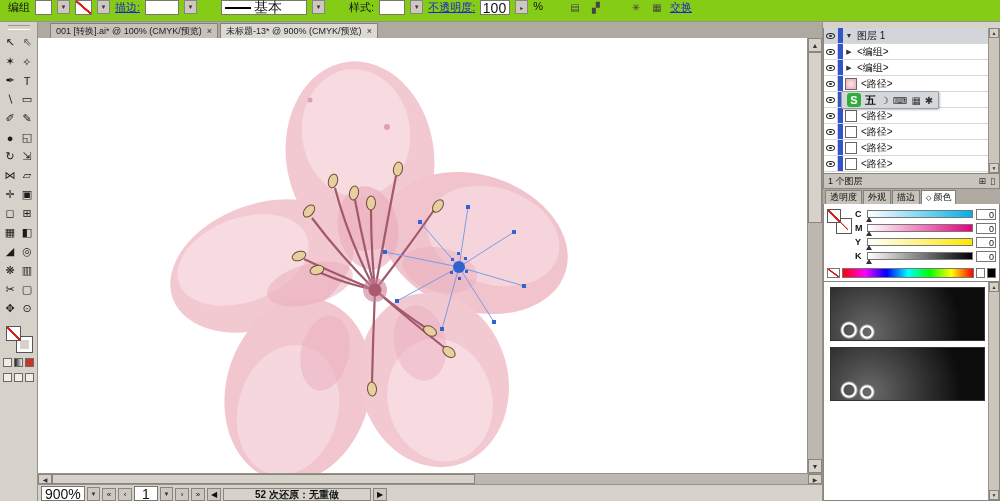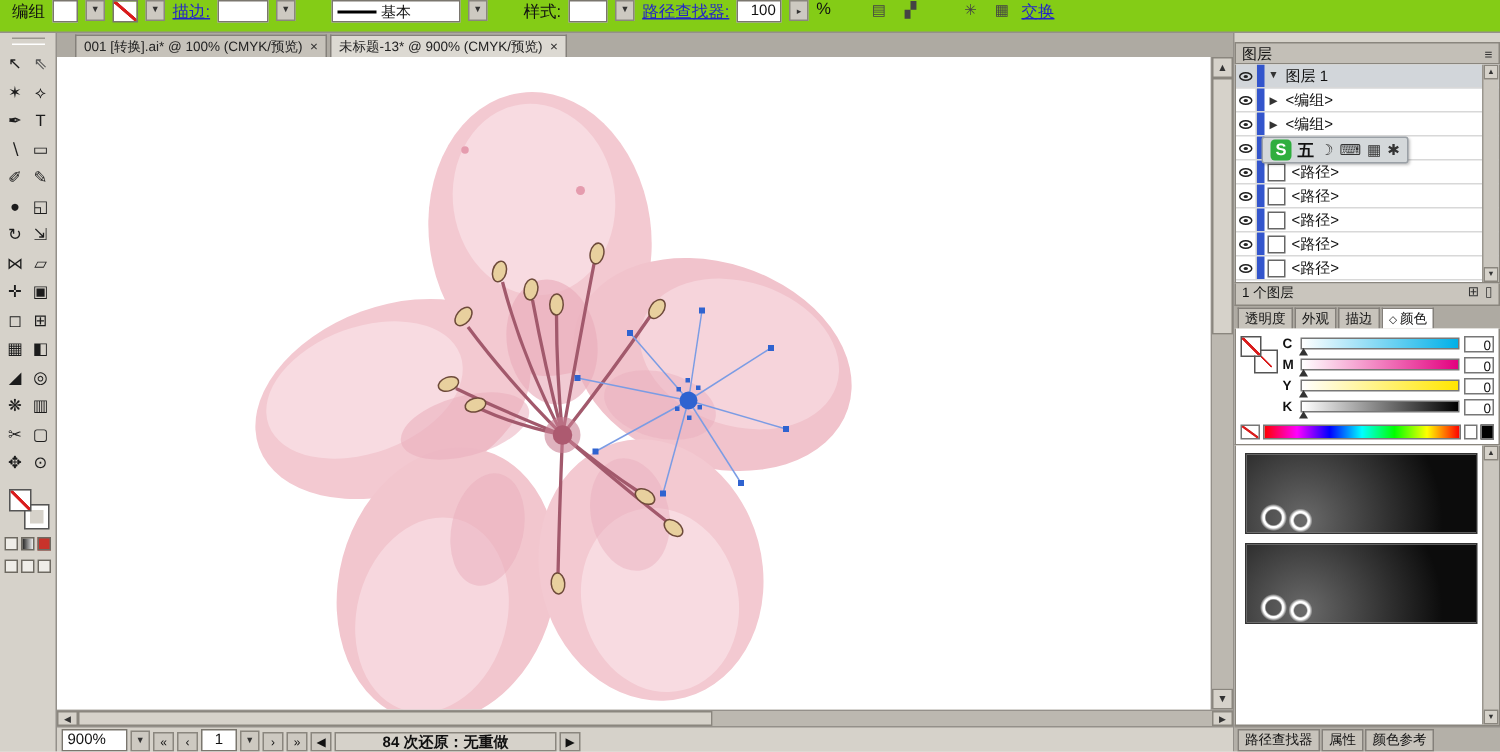--- a/index.html
+++ b/index.html
@@ -4,21 +4,21 @@
 <style>
   *{margin:0;padding:0;box-sizing:border-box;font-family:"Liberation Sans","DejaVu Sans",sans-serif;}
   html,body{width:1000px;height:501px;overflow:hidden;background:#d6d2ca;}
   #app{width:1000px;height:501px;display:flex;flex-direction:column;font-size:11px;color:#111;}
 
   
   .controlbar{height:22px;background:#84cc16;border-bottom:1px solid #94908a;display:flex;gap:5px;padding:0 8px;flex:none;}
   .cb-label{font-size:11px;}
   .link{color:#2323cc;text-decoration:underline;font-size:11px;cursor:pointer;}
   .ddbtn{width:13px;height:14px;background:#cdc9c1;border:1px solid #8a867e;font-size:6px;display:inline-flex;align-items:center;justify-content:center;color:#333;flex:none;}
-  .inputbox{background:#fff;border:1px solid #7a766e;height:15px;display:inline-flex;align-items:center;padding:0 3px;font-size:10px;gap:3px;}
+  .inputbox{background:#fff;border:1px solid #7a766e;height:15px;display:inline-flex;align-items:center;padding:0 3px;font-size:14px;gap:3px;}
   .swatchbox{width:17px;height:15px;border:1px solid #7a766e;background:#fff;position:relative;display:inline-block;}
   .redslash{background:linear-gradient(to top right,#fff 44%,#d91c1c 46%,#d91c1c 55%,#fff 57%);}
   .cb-icon{width:16px;height:15px;display:inline-flex;align-items:center;justify-content:center;font-size:10px;color:#444;}
   .lineglyph{display:inline-block;width:26px;height:2px;background:#000;}
   .cb-gap{width:14px;}
 
   
   #main{flex:1;display:flex;min-height:0;}
 
   
@@ -70,21 +70,21 @@
   .eyeicon{width:9px;height:6px;border:1px solid #222;border-radius:50%;position:relative;}
   .eyeicon::after{content:"";position:absolute;inset:1px 2px;background:#222;border-radius:50%;}
   .bluebar{width:5px;height:100%;background:#3355cc;flex:none;}
   .exp{width:12px;font-size:7px;color:#333;text-align:center;flex:none;}
   .lthumb{width:12px;height:12px;border:1px solid #666;background:#fff;margin:0 2px;flex:none;}
   .lthumb.pink{background:radial-gradient(circle at 50% 50%,#f6dde2 20%,#eeb9c4 70%);}
   .llabel{font-size:10px;white-space:nowrap;overflow:hidden;flex:1;padding-left:2px;}
   .ltarget{position:absolute;right:3px;font-size:8px;color:#444;}
   .lscroll{position:absolute;right:0;top:0;bottom:0;width:11px;background:#cac6be;border-left:1px solid #9a968e;display:flex;flex-direction:column;justify-content:space-between;}
   .lscroll .sbtn{height:10px;font-size:5px;}
-  .lp-footer{height:15px;background:#c9c5bd;border:1px solid #8a867e;border-top:none;display:flex;padding:0 4px;font-size:9px;gap:4px;flex:none;}
+  .lp-footer{height:15px;background:#c9c5bd;border:1px solid #8a867e;border-top:none;display:flex;align-items:center;padding:0 4px;font-size:9px;gap:4px;flex:none;}
   .footspace{flex:1;}
   .footicon{font-size:9px;color:#333;}
 
   .ptabs{height:15px;display:flex;align-items:flex-end;background:#aeaaa2;padding-left:2px;gap:1px;flex:none;}
   .ptab{height:14px;background:#c7c3bb;border:1px solid #84807a;border-bottom:none;padding:0 4px;font-size:9px;display:flex;align-items:center;gap:2px;white-space:nowrap;}
   .ptab.active{background:#fff;margin-top:39px;}
   .tabdia{font-size:7px;}
 
   .colorbody{height:78px;background:#fff;border:1px solid #8a867e;border-top:none;display:flex;padding:5px 3px 3px 3px;gap:4px;flex:none;}
   .cfs{position:relative;width:24px;height:24px;flex:none;}
@@ -147,21 +147,21 @@
     <span class="cb-gap"></span>
     <span class="inputbox" style="width:86px">
       <span class="lineglyph"></span>
       <span>基本</span>
     </span>
     <span class="ddbtn">▼</span>
     <span class="cb-gap"></span>
     <span class="cb-label">样式:</span>
     <span class="inputbox" style="width:26px"></span>
     <span class="ddbtn">▼</span>
-    <span class="link">路径查找器:</span>
+    <span class="link">不透明度:</span>
     <span class="inputbox" style="width:30px;justify-content:flex-end">100</span>
     <span class="ddbtn">▸</span>
     <span class="cb-label">%</span>
     <span class="cb-gap"></span>
     <span class="cb-icon">▤</span>
     <span class="cb-icon">▞</span>
     <span class="cb-gap"></span>
     <span class="cb-icon">✳</span>
     <span class="cb-icon">▦</span>
     <span class="link">交换</span>
@@ -367,31 +367,27 @@
           <span>900%</span>
         </span>
         <span class="ddbtn">▼</span>
         <span class="navbtn">«</span>
         <span class="navbtn">‹</span>
         <span class="inputbox" style="width:24px;justify-content:center">1</span>
         <span class="ddbtn">▼</span>
         <span class="navbtn">›</span>
         <span class="navbtn">»</span>
         <span class="navbtn">◀</span>
-        <span class="statusmsg">84 次还原：无重做</span>
+        <span class="statusmsg">52 次还原：无重做</span>
         <span class="navbtn">▶</span>
       </div>
     </div>
 
     <div id="rightpanel">
       <div class="rp-spacer"></div>
-      <div class="lp-header">
-        <span>图层</span>
-        <span class="panelmenu">≡</span>
-      </div>
 
       <div class="layerslist">
         <div class="lrow hl">
           <span class="eyecell">
               <span class="eyeicon"></span>
             </span>
           <span class="bluebar"></span>
           <span class="exp">▼</span>
           <span class="llabel">图层 1</span>
           <span class="ltarget">○</span>
@@ -538,25 +534,20 @@
 
       <div class="previewbody">
         <div class="gpreview"></div>
         <div class="gpreview"></div>
         <div class="pvscroll">
           <div class="sbtn">▲</div>
           <div class="sbtn">▼</div>
         </div>
       </div>
 
-      <div class="ptabs bottom">
-        <div class="ptab">路径查找器</div>
-        <div class="ptab">属性</div>
-        <div class="ptab">颜色参考</div>
-      </div>
 
       <div class="imebar">
         <span class="imebadge">S</span>
         <span class="imemode">五</span>
         <span class="imeicon">☽</span>
         <span class="imeicon">⌨</span>
         <span class="imeicon">▦</span>
         <span class="imeicon">✱</span>
       </div>
     </div>

